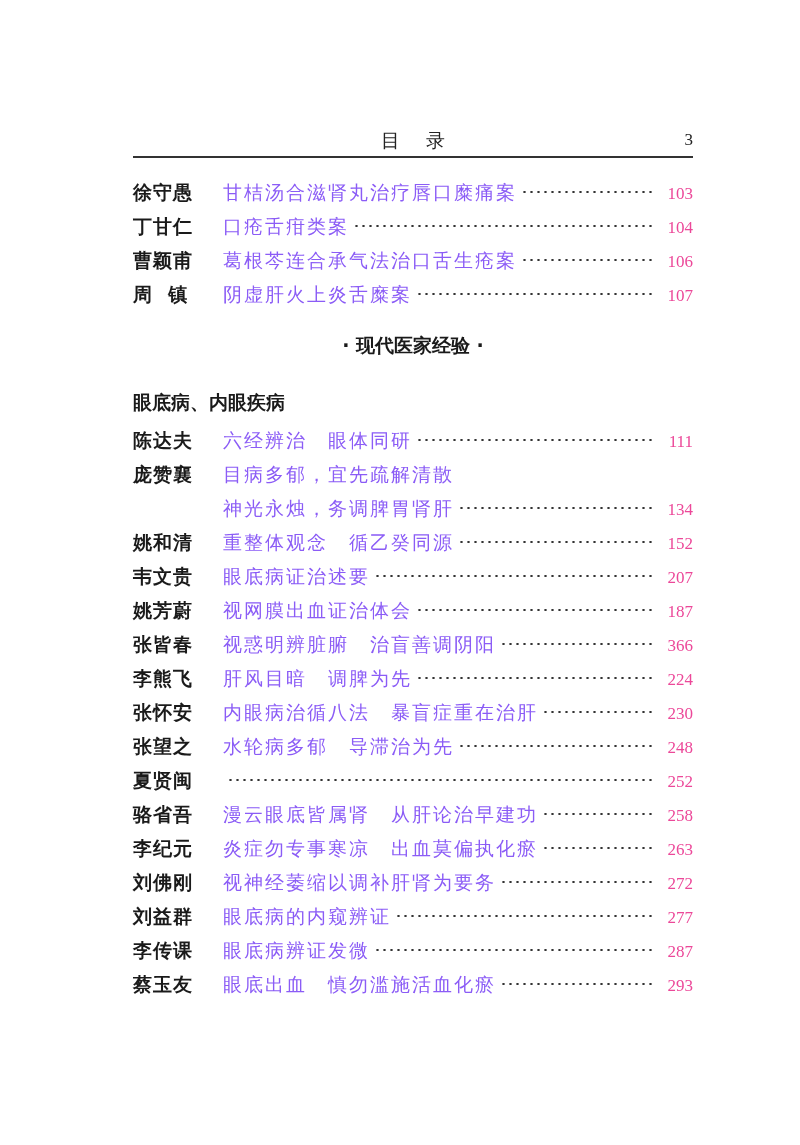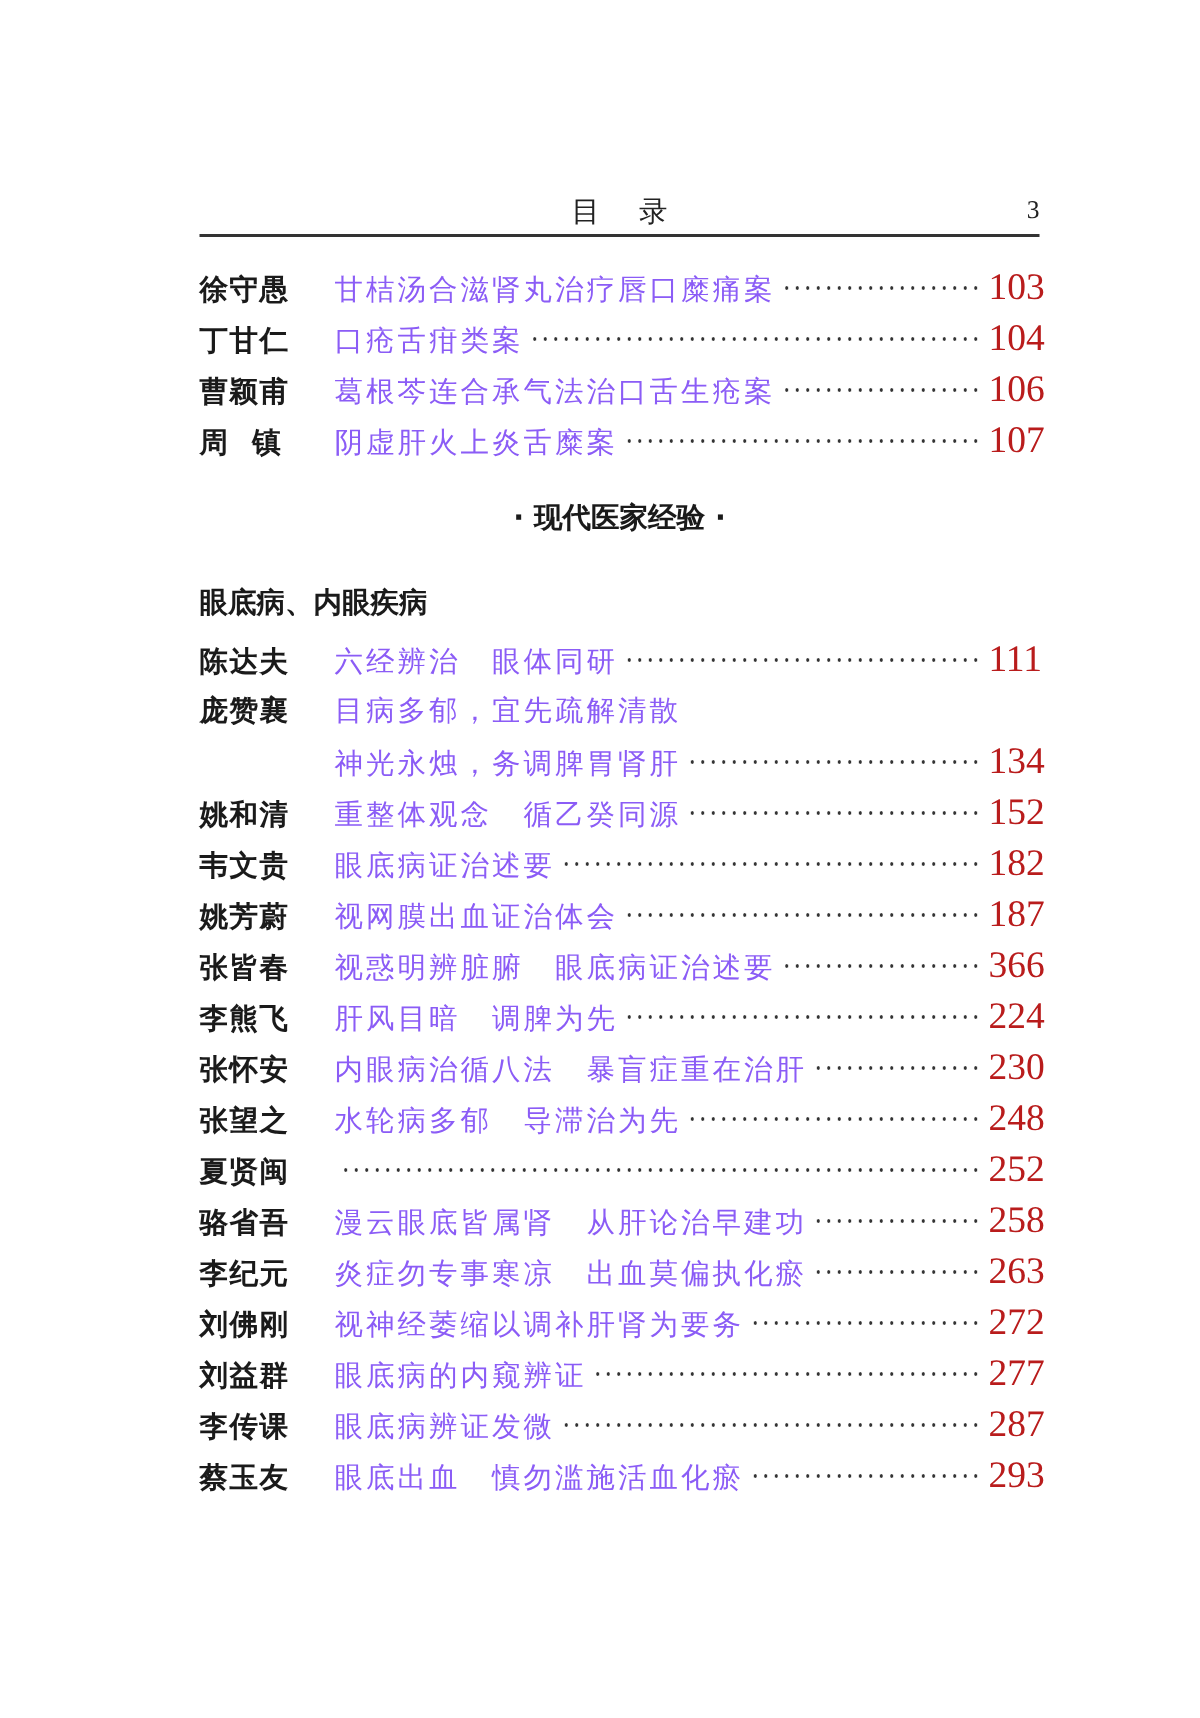--- a/index.html
+++ b/index.html
@@ -34,22 +34,22 @@
   }
   .title-wrap { flex: 1 1 auto; display: flex; align-items: baseline; min-width: 0; }
   .title { white-space: pre; letter-spacing: 2px; color: #8b5cf6; }
   .leader {
     flex: 1 1 auto; margin: 0 6px 0 4px; height: 1px; position: relative; top: -5px;
     background-image: radial-gradient(circle, #333 1px, transparent 1.3px);
     background-size: 7px 4px; background-repeat: repeat-x; background-position: left center;
     min-height: 4px;
   }
   .pg {
-    font-family: "Liberation Serif", serif; font-size: 25px; width: 34px;
-    text-align: right; flex: 0 0 34px; color: #b91c1c;
+    font-family: "Liberation Serif", serif; font-size: 17px; width: 34px;
+    text-align: right; flex: 0 0 34px; color: #ec4899;
   }
   .section-head {
     height: 60px; line-height: 60px; text-align: center; font-weight: bold;
     font-family: "DejaVu Sans", "Liberation Sans", sans-serif; font-size: 19px;
     margin-top: 4px;
   }
   .category {
     height: 40px; line-height: 40px; font-weight: bold;
     font-family: Liberation Sans, sans-serif; font-size: 19px;
     margin-top: 8px;
@@ -133,34 +133,34 @@
             <span class="leader"></span>
           </span>
           <span class="pg">152</span>
         </div>
         <div class="row">
           <span class="author">韦文贵</span>
           <span class="title-wrap">
             <span class="title">眼底病证治述要</span>
             <span class="leader"></span>
           </span>
-          <span class="pg">182</span>
+          <span class="pg">207</span>
         </div>
         <div class="row">
           <span class="author">姚芳蔚</span>
           <span class="title-wrap">
             <span class="title">视网膜出血证治体会</span>
             <span class="leader"></span>
           </span>
           <span class="pg">187</span>
         </div>
         <div class="row">
           <span class="author">张皆春</span>
           <span class="title-wrap">
-            <span class="title">视惑明辨脏腑　眼底病证治述要</span>
+            <span class="title">视惑明辨脏腑　治盲善调阴阳</span>
             <span class="leader"></span>
           </span>
           <span class="pg">366</span>
         </div>
         <div class="row">
           <span class="author">李熊飞</span>
           <span class="title-wrap">
             <span class="title">肝风目暗　调脾为先</span>
             <span class="leader"></span>
           </span>

